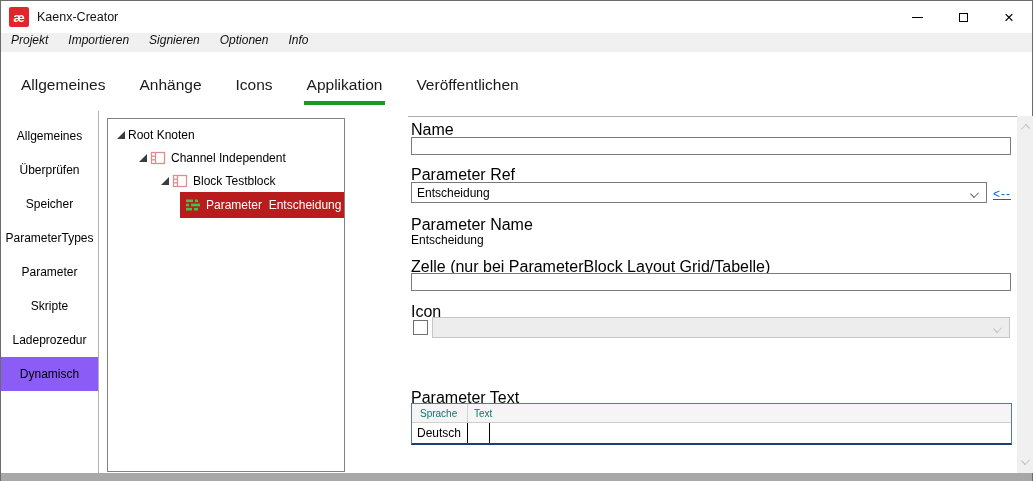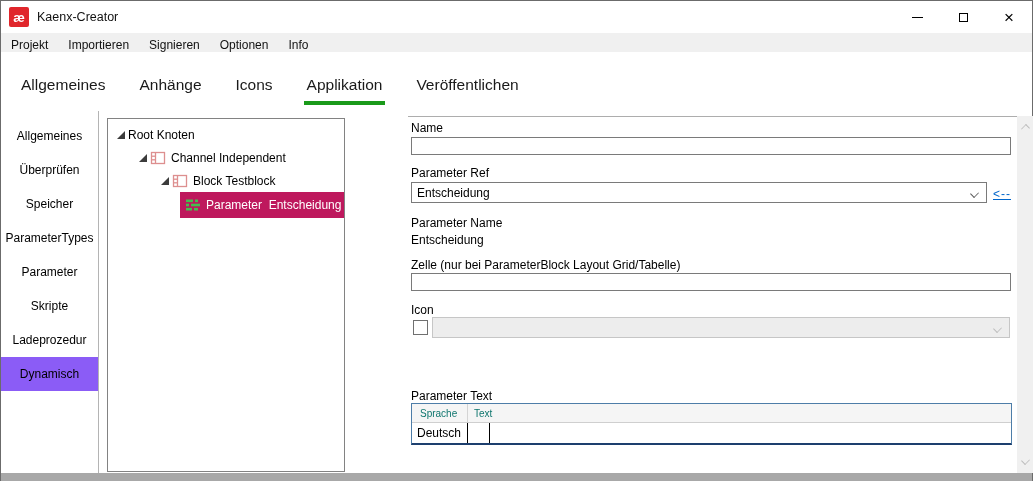--- a/index.html
+++ b/index.html
@@ -12,21 +12,21 @@
           display:flex; align-items:center; justify-content:center; font-size:13px; font-weight:bold; border-radius:2px; }
   .apptitle { position:absolute; left:36px; top:0; height:32px; line-height:32px; font-size:12.5px; color:#111; }
   .win-controls { position:absolute; right:0; top:0; height:32px; display:flex; }
   .win-btn { width:46px; height:32px; display:flex; align-items:center; justify-content:center; }
   .glyph-min { width:11px; height:0; border-bottom:1px solid #000; display:block; }
   .glyph-max { width:9px; height:9px; border:1px solid #000; display:block; }
   .glyph-close { font-size:17px; color:#000; line-height:17px; }
 
   
   .menubar { position:absolute; left:0; top:32px; width:100%; height:19px; background:#f0f0f0;
-             display:flex; align-items:flex-end; }
+             display:flex; align-items:flex-start;font-style:italic; }
   .menu-item { padding:0 10px; font-size:12px; color:#111; }
 
   
   .tabbar { position:absolute; left:0; top:51px; width:100%; height:59px; background:#fff;
             display:flex; padding-left:20px; }
   .tab { margin-right:34px; display:flex; flex-direction:column; align-items:center; padding-top:24px; }
   .tab-label { font-size:15.5px; color:#1a1a1a; }
   .tab-underline { height:4px; width:calc(100% + 6px); margin-top:7px; background:transparent; }
   .tab.active .tab-underline { background:#1a9a1a; }
 
@@ -37,27 +37,27 @@
   .side-item.active { background:#8b5cf6; }
 
   
   .tree-panel { position:absolute; left:106px; top:117px; width:238px; height:354px;
                 border:1px solid #828282; background:#fff; padding-top:4px; overflow:hidden; }
   .tree-row { height:23px; display:flex; align-items:center; font-size:12px; color:#000; }
   .tree-row.sel-row { height:26px; }
   .toggle { width:14px; height:14px; display:flex; align-items:center; justify-content:center; flex:0 0 14px; }
   .tree-icon { width:16px; height:16px; margin-right:5px; flex:0 0 16px; }
   .tree-label { white-space:pre; }
-  .sel-box { display:flex; align-items:center; background:#be185d; color:#fff; height:26px; padding:0 10px 0 5px; }
+  .sel-box { display:flex; align-items:center; background:#b91c1c; color:#fff; height:26px; padding:0 10px 0 5px; }
   .ind-0 { margin-left:6px; } .ind-1 { margin-left:28px; } .ind-2 { margin-left:50px; } .ind-3 { margin-left:72px; }
 
   
   .form-panel { position:absolute; left:407px; top:115px; width:609px; height:357px; background:#fff;
                 border-top:1px solid #adadad; }
-  .flabel { position:absolute; left:3px; font-size:12px; color:#000; }
+  .flabel { position:absolute; left:3px; font-size:16px; color:#000; }
   .ftext  { position:absolute; left:3px; font-size:12px; color:#000; }
   .tinput { position:absolute; left:3px; width:600px; height:18px; border:1px solid #7a7a7a; background:#fff;
             font-size:12px; padding:0 4px; outline:none; }
   .combo { position:absolute; left:3px; width:576px; height:21px; border:1px solid #7a7a7a; background:#fff;
            font-size:12px; display:flex; align-items:center; padding:0 22px 0 5px; }
   .combo.disabled { left:24px; width:578px; background:#ededed; border-color:#c6c6c6; color:#9a9a9a; }
   .chev { position:absolute; right:8px; top:7px; width:7px; height:7px; border-left:1.5px solid #5a5a5a;
           border-bottom:1.5px solid #5a5a5a; transform:rotate(-45deg) scale(1,.8); }
   .combo.disabled .chev { border-color:#bdbdbd; }
   .ref-link { position:absolute; left:585px; top:70px; font-size:12px; color:#0066cc;

